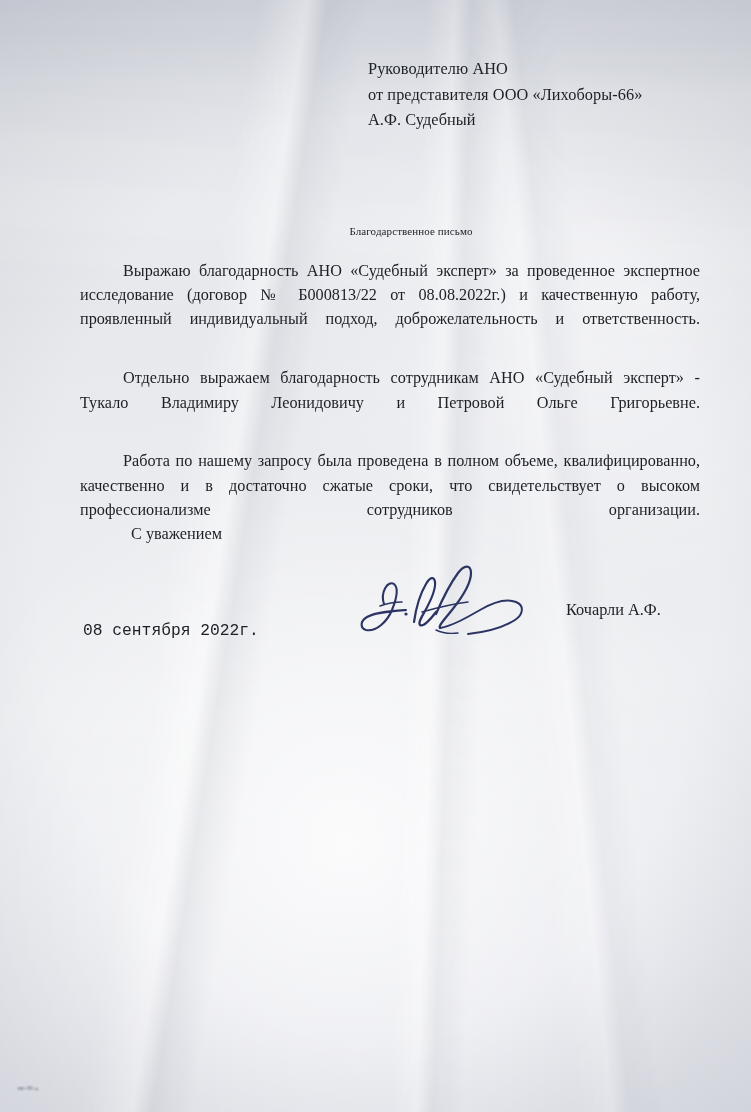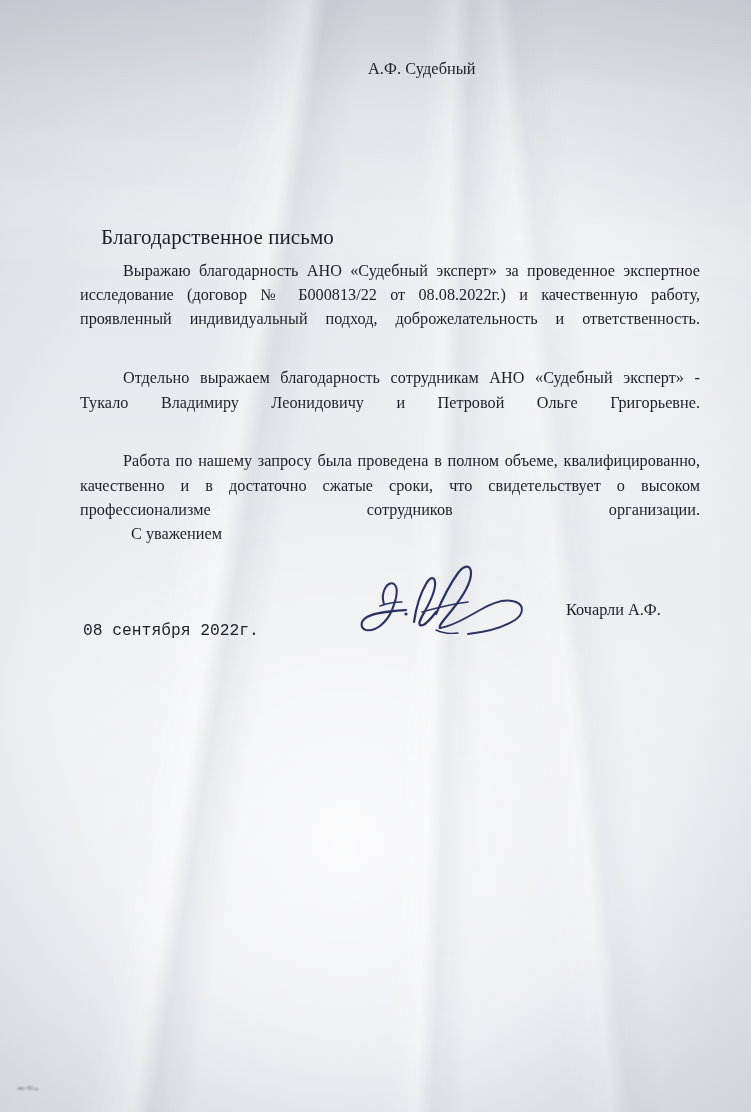--- a/index.html
+++ b/index.html
@@ -77,21 +77,22 @@
     letter-spacing: 0.08px;
   }
   .addressee div { white-space: nowrap; }
 
   
   .doc-title {
     position: absolute;
     left: 80px;
     top: 225px;
     width: 620px;
-    font-size: 21px;
+    text-align: center;
+    font-size: 11px;
     letter-spacing: 0.1px;
   }
   
   .doc-title span { position: relative; left: 21px; }
 
   
   .body-block {
     position: absolute;
     left: 80px;
     top: 259px;
@@ -152,20 +153,22 @@
 
 <div class="scan">
 
   <div class="grain"></div>
   <div class="vignette"></div>
   <div class="smudge"></div>
 
   <div class="content">
 
     <div class="addressee">
+      <div>Руководителю АНО</div>
+      <div>от представителя ООО «Лихоборы-66»</div>
       <div>А.Ф. Судебный</div>
     </div>
 
     <div class="doc-title">
       <span>Благодарственное письмо</span>
     </div>
 
     <div class="body-block">
       <p class="para">Выражаю благодарность АНО «Судебный эксперт» за проведенное экспертное исследование (договор № Б000813/22 от 08.08.2022г.) и качественную работу, проявленный индивидуальный подход, доброжелательность и ответственность.</p>
       <p class="para">Отдельно выражаем благодарность сотрудникам АНО «Судебный эксперт» - Тукало Владимиру Леонидовичу и Петровой Ольге Григорьевне.</p>

